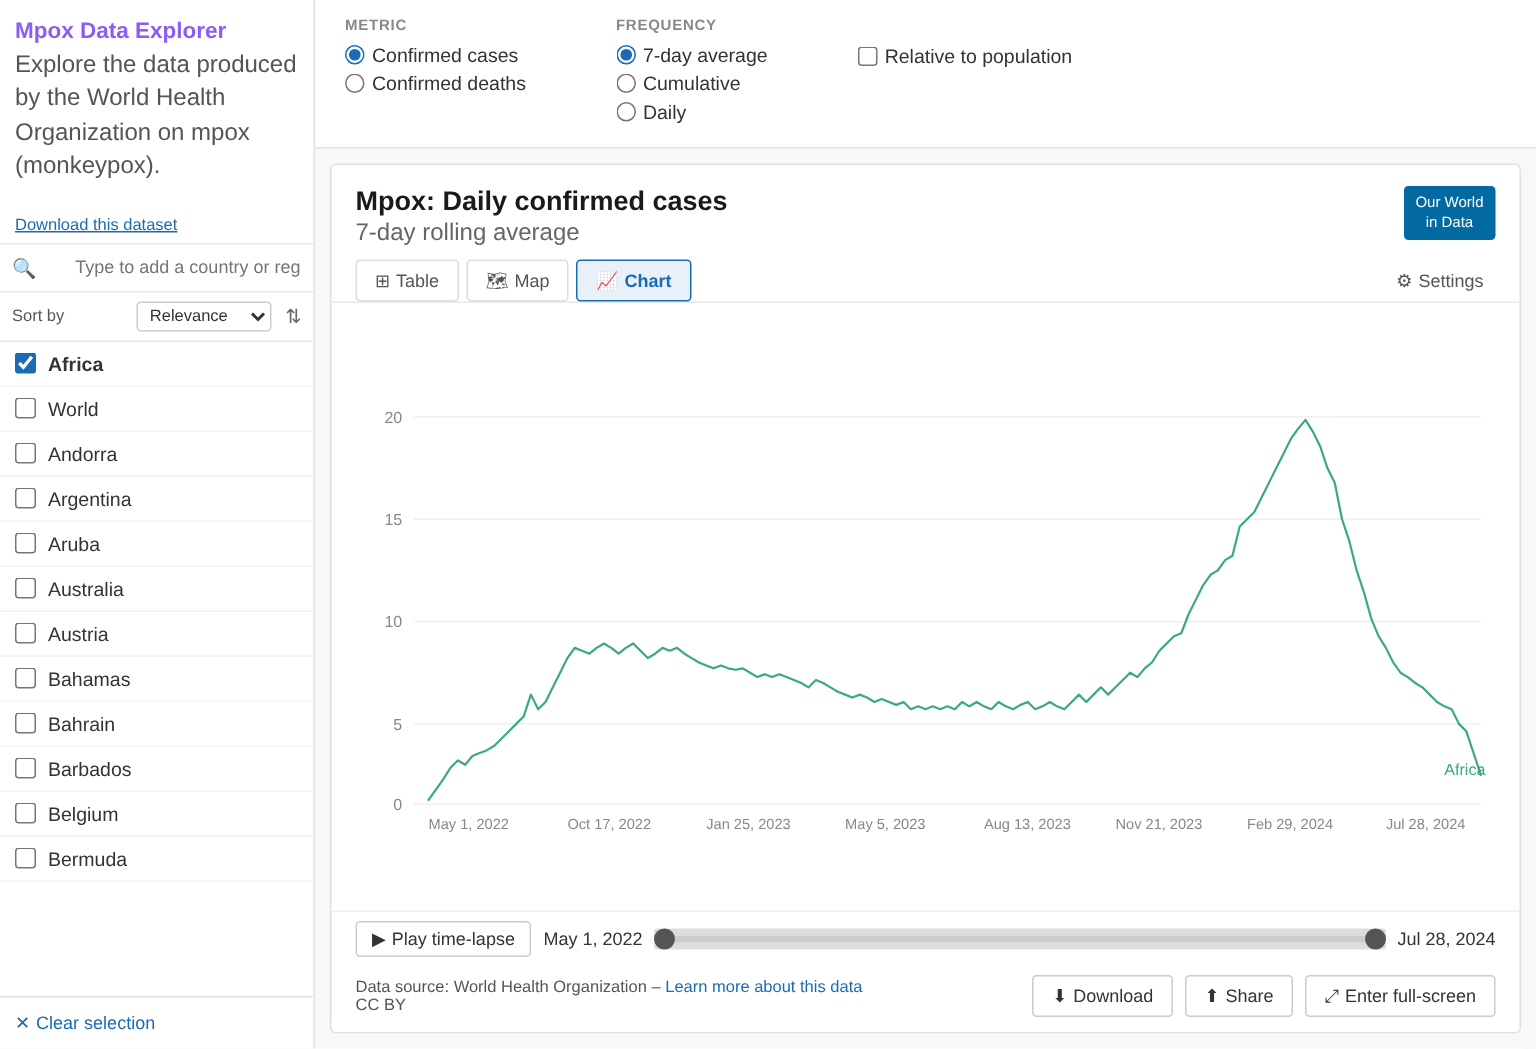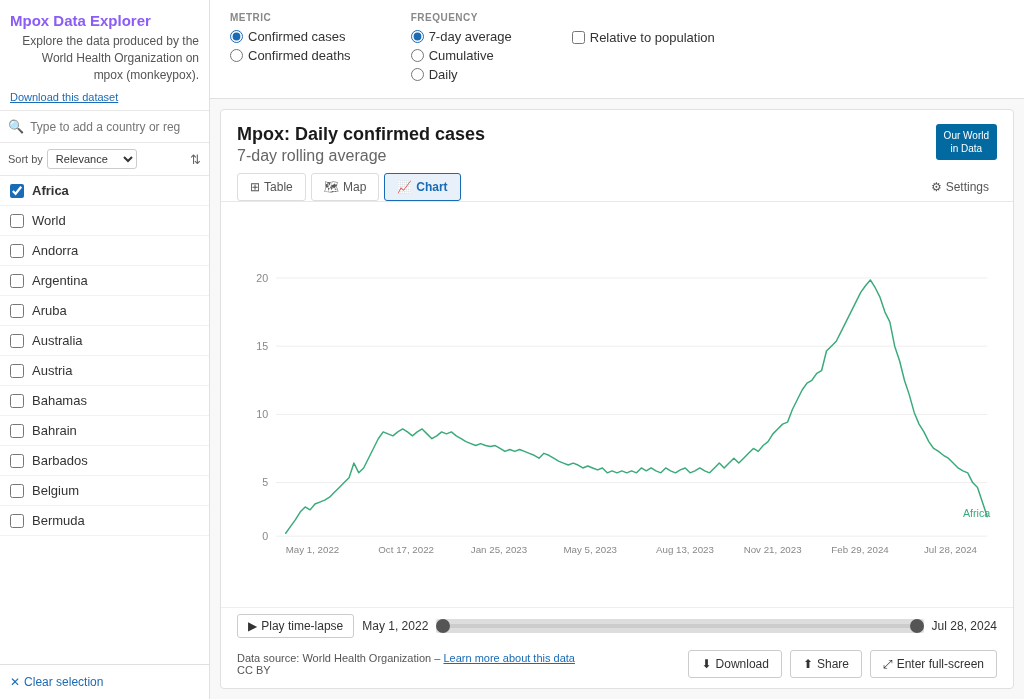--- a/index.html
+++ b/index.html
@@ -20,25 +20,24 @@
       padding: 12px 10px 6px;
       border-bottom: 1px solid #e8e8e8;
     }
     .sidebar-title {
       font-size: 15px;
       font-weight: 700;
       color: #8b5cf6;
       margin-bottom: 4px;
     }
     .sidebar-desc {
-      font-size: 12px;
+      font-size: 16px;
       color: #555;
       line-height: 1.4;
-      margin-bottom: 6px;
-      text-align: right;
+      margin-bottom: 18px;
     }
     .sidebar-download-link {
       font-size: 11px;
       color: #1a6bb5;
       text-decoration: underline;
       cursor: pointer;
     }
     .sidebar-search {
       padding: 8px 8px;
       border-bottom: 1px solid #e8e8e8;
@@ -50,38 +49,40 @@
       color: #888;
       font-size: 13px;
     }
     .sidebar-search input {
       border: none;
       outline: none;
       font-size: 12px;
       color: #999;
       flex: 1;
       background: transparent;
+      margin-left: 20px;
     }
     .sidebar-sort {
       display: flex;
       align-items: center;
       gap: 4px;
       padding: 6px 8px;
       border-bottom: 1px solid #e8e8e8;
       font-size: 11px;
       color: #555;
     }
     .sort-select {
       border: 1px solid #ccc;
       border-radius: 3px;
       font-size: 11px;
       padding: 2px 4px;
       background: #fff;
       color: #333;
       cursor: pointer;
+      margin-left: 44px;
     }
     .sort-icon {
       margin-left: auto;
       color: #666;
       font-size: 13px;
       cursor: pointer;
     }
     .country-list {
       flex: 1;
       overflow-y: auto;
@@ -314,21 +315,20 @@
       display: flex;
       justify-content: space-between;
       align-items: center;
     }
     .data-source {
       font-size: 11px;
       color: #555;
     }
     .data-source a {
       color: #1a6bb5;
-      text-decoration: underline;
       cursor: pointer;
     }
     .footer-actions {
       display: flex;
       gap: 8px;
     }
     .footer-btn {
       display: flex;
       align-items: center;
       gap: 4px;

